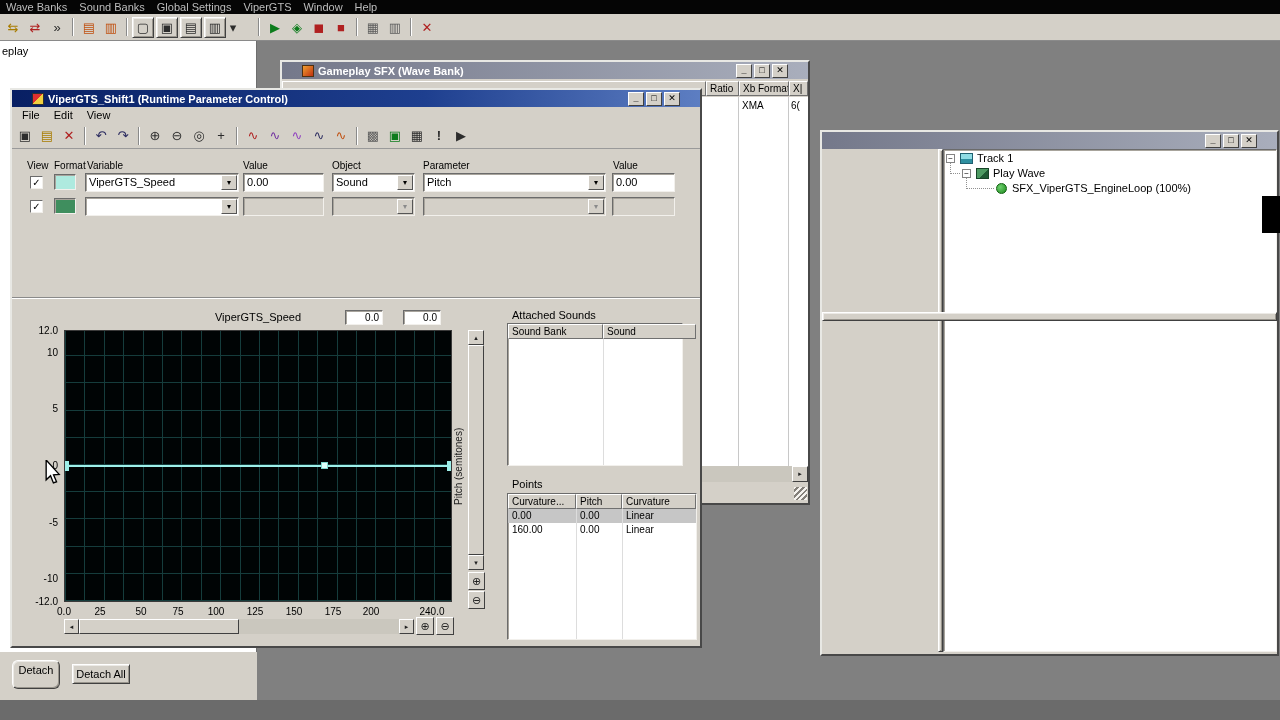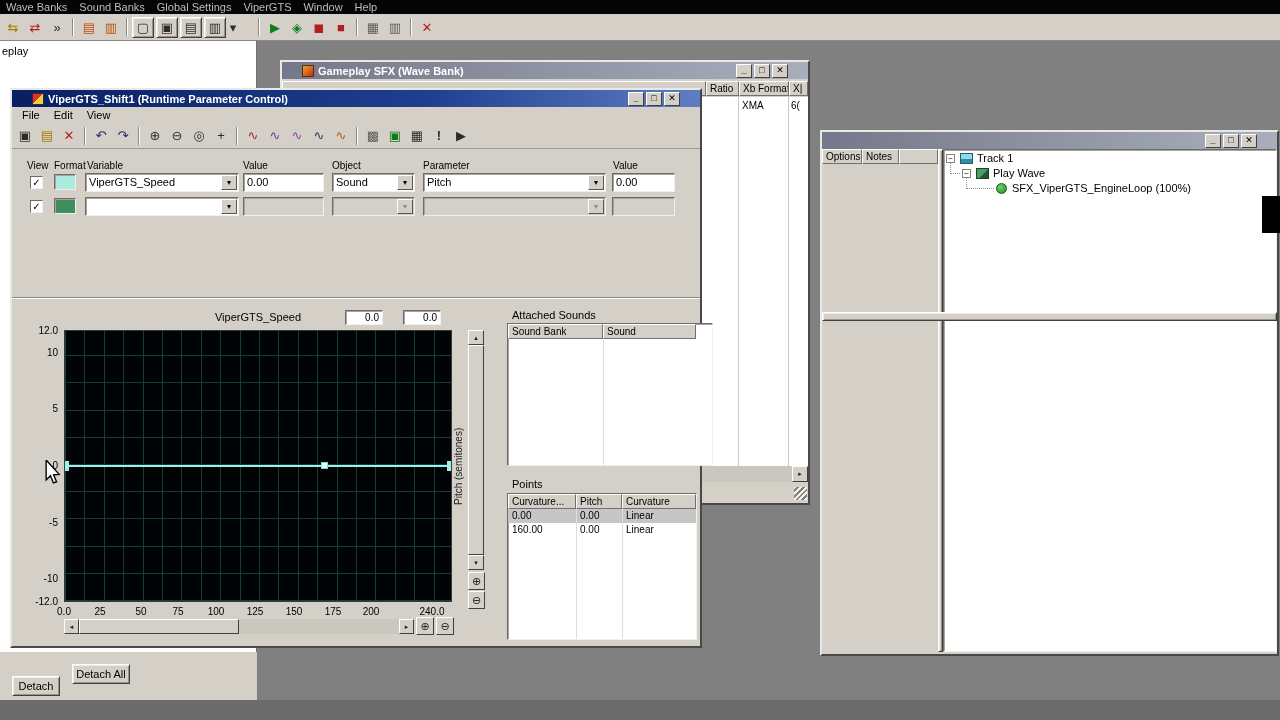--- a/index.html
+++ b/index.html
@@ -80,41 +80,36 @@
   <span class="tbtn ic-gray">▥</span>
   <span class="tsep"></span>
   <span class="tbtn ic-red">✕</span>
 </div>
 
 <div class="abs white" style="left:0;top:41px;width:257px;height:611px;border-right:1px solid #6e6e6e;">
   <span class="lbl" style="left:2px;top:4px;">eplay</span>
 </div>
 
 <div class="abs" style="left:0;top:652px;width:257px;height:48px;background:#d4d0c8;">
-  <div class="btn abs" style="left:12px;top:24px;width:48px;height:20px;line-height:18px;">Detach</div>
+  <div class="btn abs" style="left:12px;top:8px;width:48px;height:29px;line-height:18px;border-radius:6px;">Detach</div>
   <div class="btn abs" style="left:72px;top:12px;width:58px;height:20px;line-height:18px;">Detach All</div>
 </div>
 
 <div class="abs" style="left:0;top:700px;width:1280px;height:20px;background:#6b6b6b;"></div>
 
 <div class="win" style="left:820px;top:130px;width:459px;height:526px;z-index:1;">
   <div class="inner">
     <div class="titlebar tb-inactive">
       <div class="winbtns">
         <span class="wbtn">_</span>
         <span class="wbtn">□</span>
         <span class="wbtn">✕</span>
       </div>
     </div>
 
-    <div class="abs" style="left:0;top:17px;width:116px;height:503px;background:#d4d0c8;">
-      <div class="hcell" style="left:0;top:0;width:40px;">Options</div>
-      <div class="hcell" style="left:40px;top:0;width:37px;">Notes</div>
-      <div class="hcell" style="left:77px;top:0;width:39px;"></div>
-    </div>
 
     <div class="abs btn3d" style="left:116px;top:17px;width:5px;height:503px;"></div>
 
     <div class="abs white inset" style="left:121px;top:17px;width:334px;height:503px;">
       <div class="dot-v" style="left:6px;top:13px;height:11px;"></div>
       <div class="dot-h" style="left:7px;top:23px;width:9px;"></div>
       <div class="dot-v" style="left:22px;top:28px;height:11px;"></div>
       <div class="dot-h" style="left:23px;top:38px;width:27px;"></div>
 
       <div class="expbox" style="left:2px;top:4px;">−</div>
@@ -299,21 +294,21 @@
 
     <div class="track" style="left:52px;top:529px;width:350px;height:15px;">
       <div class="sbtn" style="left:0;top:0;width:15px;height:15px;">◂</div>
       <div class="thumb" style="left:15px;top:0;width:160px;height:15px;"></div>
       <div class="sbtn" style="left:335px;top:0;width:15px;height:15px;">▸</div>
     </div>
     <div class="sbtn" style="left:404px;top:527px;width:18px;height:18px;font-size:11px;">⊕</div>
     <div class="sbtn" style="left:424px;top:527px;width:18px;height:18px;font-size:11px;">⊖</div>
 
     <span class="lbl" style="left:500px;top:219px;">Attached Sounds</span>
-    <div class="abs inset white" style="left:495px;top:233px;width:206px;height:143px;">
+    <div class="abs inset white" style="left:495px;top:233px;width:176px;height:143px;">
       <div class="hcell" style="left:0;top:0;width:95px;">Sound Bank</div>
       <div class="hcell" style="left:95px;top:0;width:93px;">Sound</div>
       <div class="abs" style="left:95px;top:15px;width:1px;bottom:0;background:#ddd;"></div>
     </div>
 
     <span class="lbl" style="left:500px;top:388px;">Points</span>
     <div class="abs inset white" style="left:495px;top:403px;width:190px;height:147px;">
       <div class="hcell" style="left:0;top:0;width:68px;">Curvature...</div>
       <div class="hcell" style="left:68px;top:0;width:46px;">Pitch</div>
       <div class="hcell" style="left:114px;top:0;width:74px;">Curvature</div>

